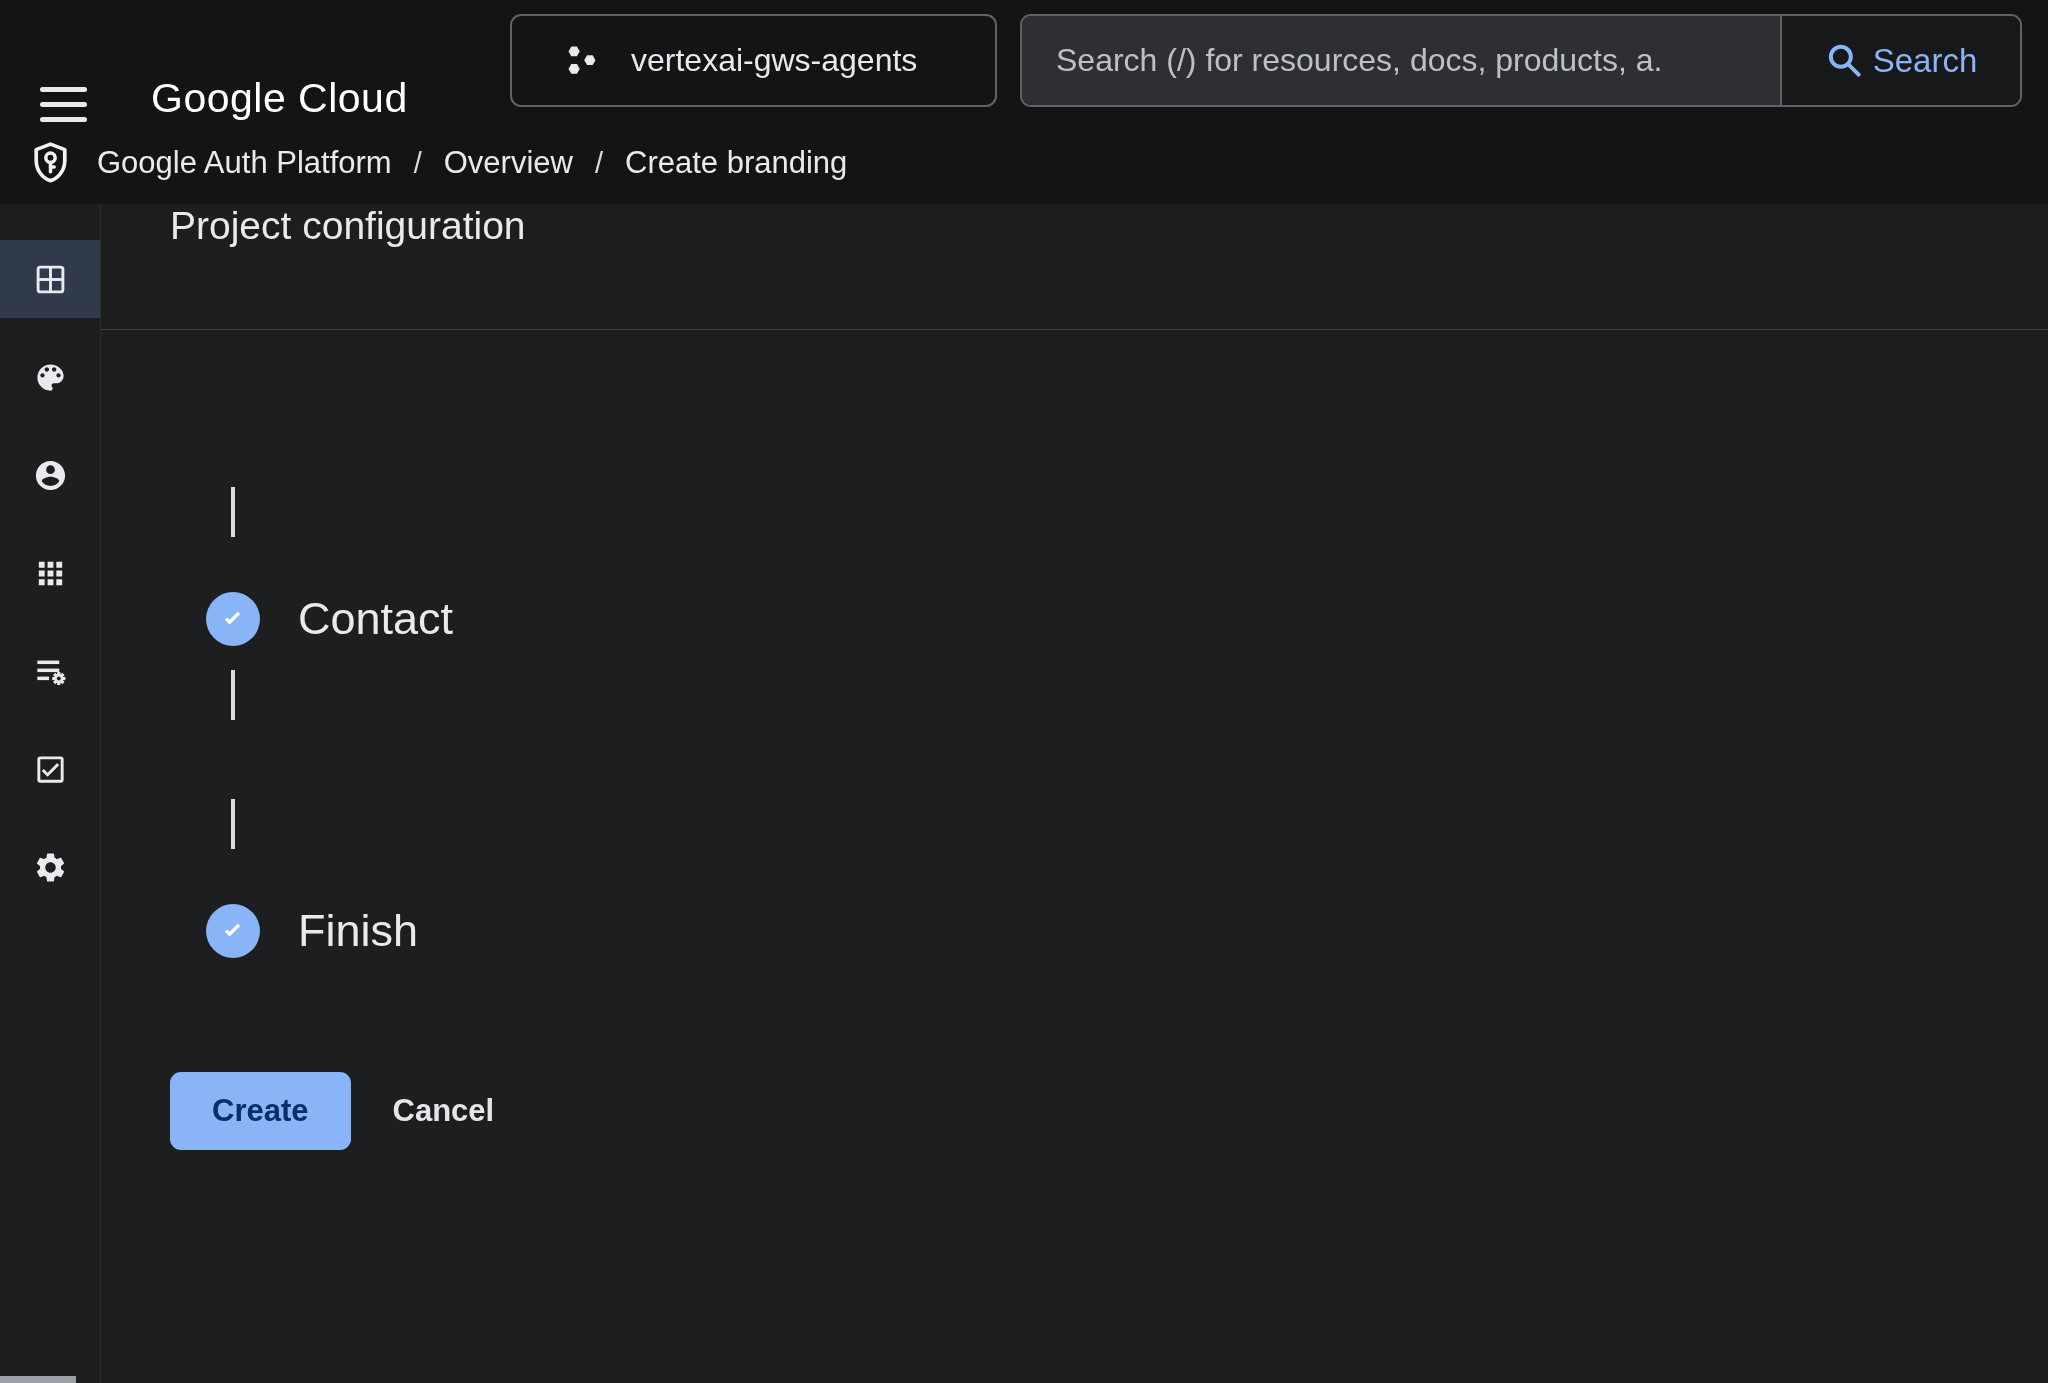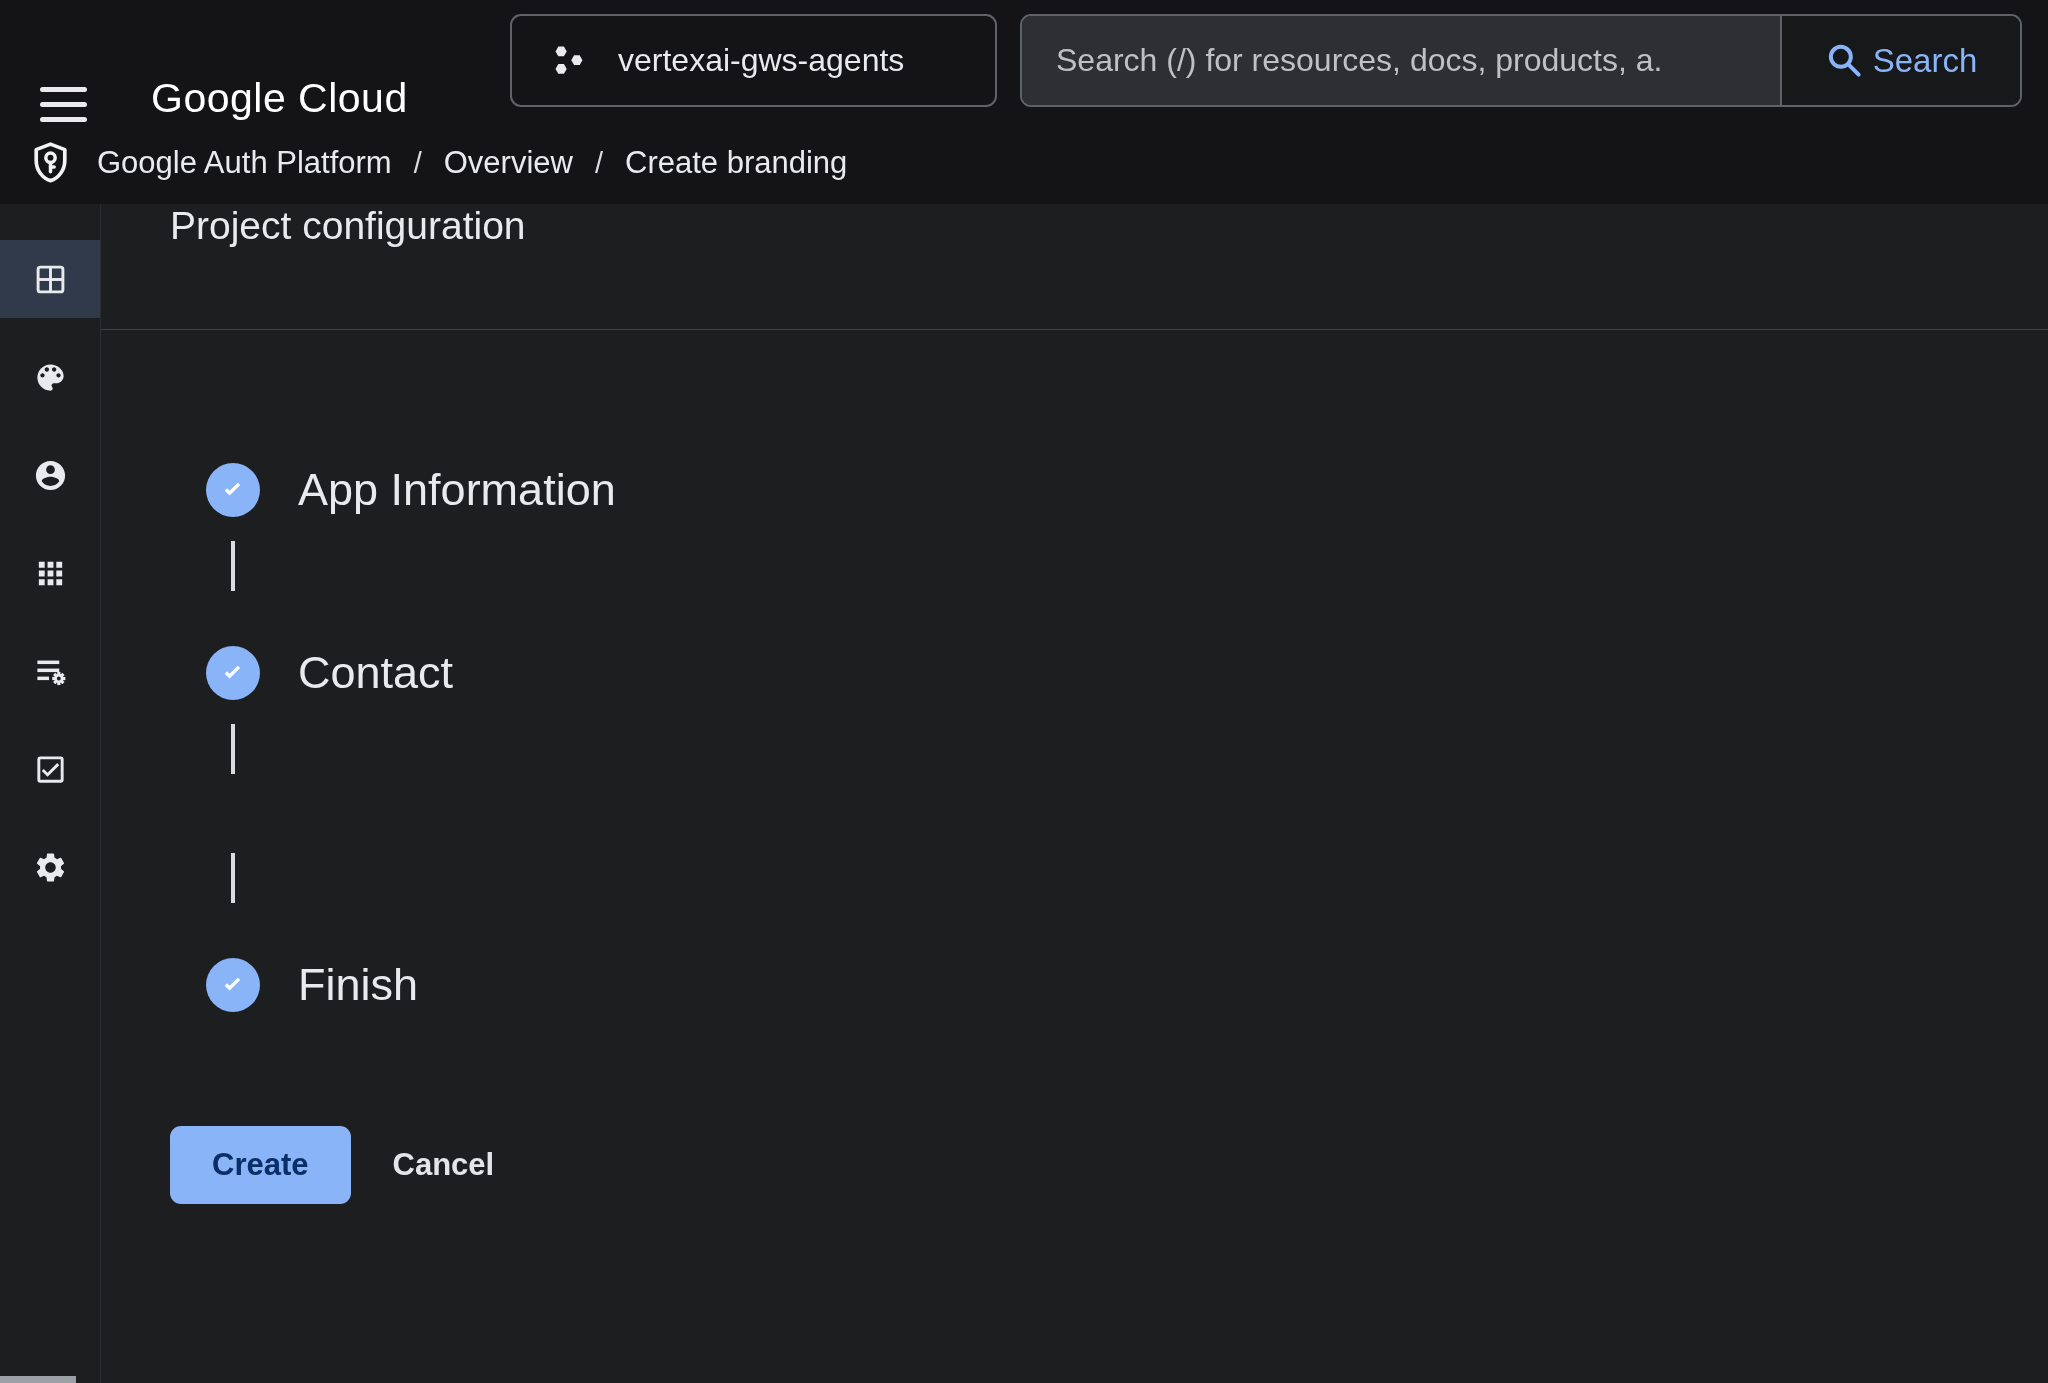--- a/index.html
+++ b/index.html
@@ -6,21 +6,21 @@
   html,body { background:#000; }
   body { font-family:"Liberation Sans","DejaVu Sans",sans-serif; }
   .page { position:relative; width:2048px; height:1383px; background:#1d1e1f; overflow:hidden; }
 
   
   .topbar { position:absolute; top:0; left:0; width:100%; height:122px; background:#141416; display:flex; align-items:flex-end; }
   .hamburger { margin-left:40px; display:flex; flex-direction:column; gap:10px; cursor:pointer; }
   .hamburger span { display:block; width:47px; height:5px; background:#e8eaed; border-radius:3px; }
   .logo { margin-left:64px; font-size:41px; color:#ffffff; font-weight:500; letter-spacing:.5px; white-space:nowrap; }
 
-  .project-btn { position:absolute; left:510px; top:14px; height:93px; width:487px; border:2px solid #5f6368; border-radius:11px; display:flex; align-items:center; padding:0 36px; gap:28px; cursor:pointer; background:transparent; }
+  .project-btn { position:absolute; left:510px; top:14px; height:93px; width:487px; border:2px solid #5f6368; border-radius:11px; display:flex; align-items:center; padding:0 49px; gap:28px; cursor:pointer; background:transparent; }
   .project-btn svg { width:42px; height:42px; flex:none; }
   .project-label { font-size:32px; color:#e8eaed; white-space:nowrap; }
 
   .searchbar { position:absolute; left:1020px; top:14px; height:93px; width:1002px; border:2px solid #5f6368; border-radius:11px; display:flex; overflow:hidden; }
   .search-input-wrap { flex:1; background:#2d2f33; display:flex; align-items:center; padding:0 34px; min-width:0; }
   .search-input { width:100%; background:transparent; border:none; outline:none; font-size:32px; color:#e8eaed; font-family:Liberation Sans, sans-serif; }
   .search-input::placeholder { color:#bdc1c6; white-space:nowrap; }
   .search-btn { width:240px; background:#17181a; border-left:2px solid #5f6368; display:flex; align-items:center; justify-content:center; gap:8px; color:#8ab4f8; font-size:33px; font-weight:500; cursor:pointer; flex:none; }
   .search-btn svg { width:40px; height:40px; }
 
@@ -155,28 +155,20 @@
     </div>
   </div>
 
   <div class="main">
     <div class="title-row">
       <span class="page-title">Project configuration</span>
     </div>
 
     <div class="stepper">
 
-      <div class="step-row">
-        <span class="step-check">
-          <svg viewBox="0 0 24 24">
-              <path d="M9.5 16.2l-3.7-3.7 1.8-1.8 1.9 1.9 6.1-6.1 1.8 1.8z"></path>
-            </svg>
-        </span>
-        <span class="step-label">App Information</span>
-      </div>
       <div class="connector">
           <div class="connector-bar"></div>
         </div>
 
       <div class="step-row">
         <span class="step-check">
           <svg viewBox="0 0 24 24">
               <path d="M9.5 16.2l-3.7-3.7 1.8-1.8 1.9 1.9 6.1-6.1 1.8 1.8z"></path>
             </svg>
         </span>

